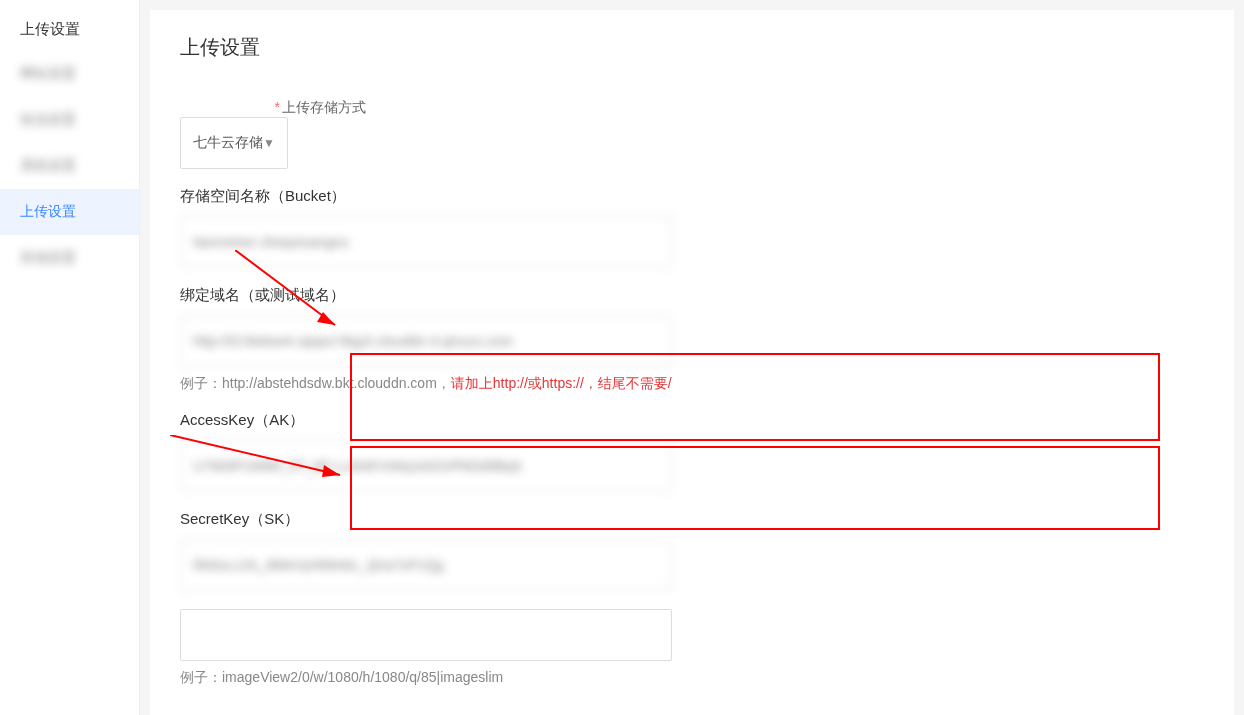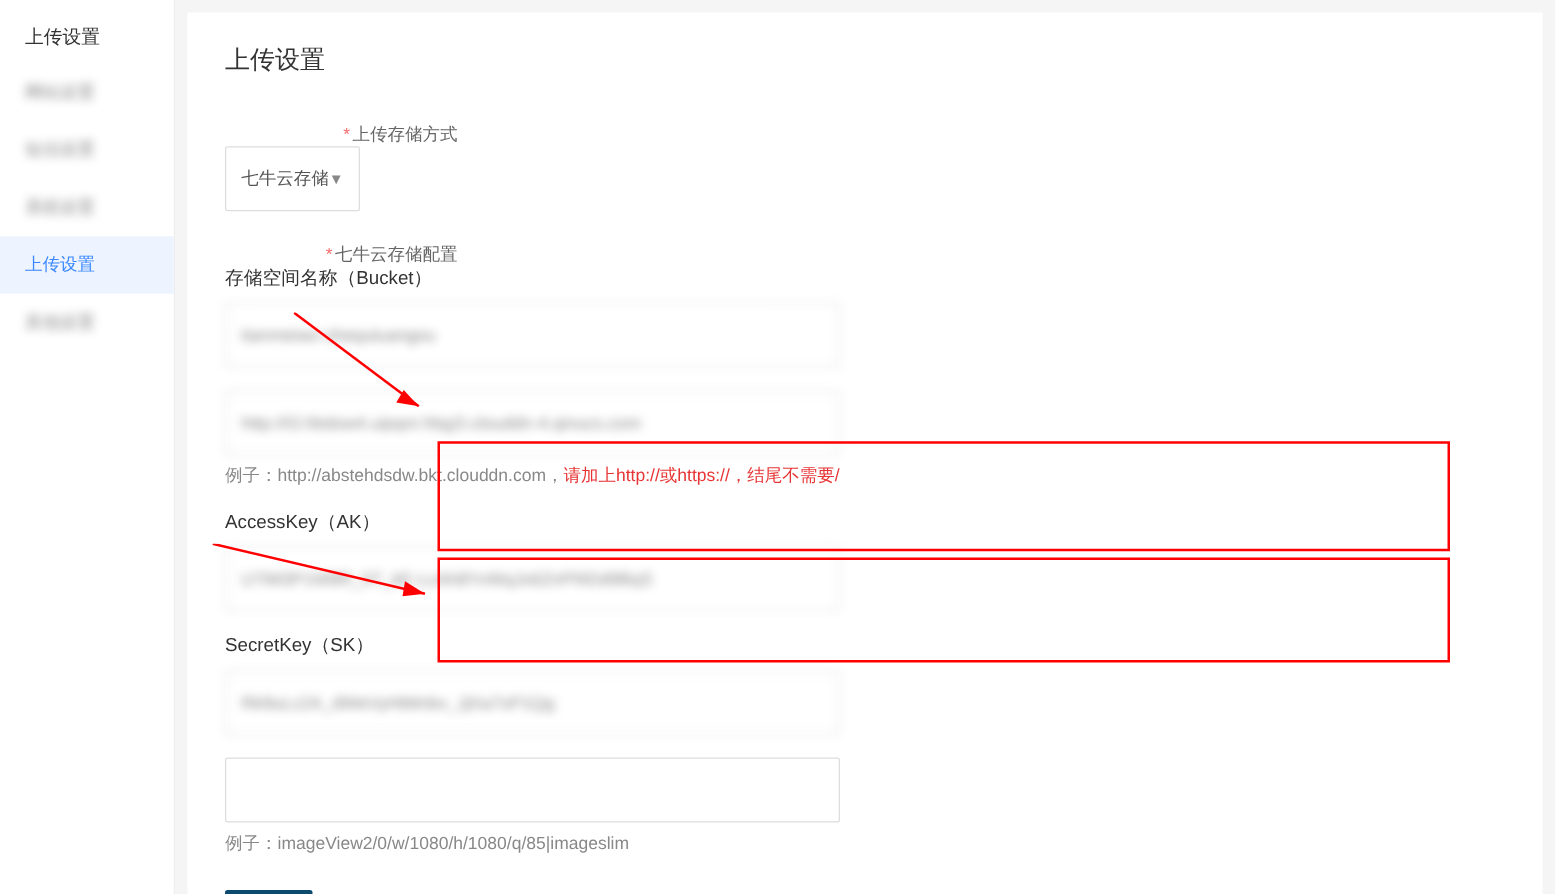--- a/index.html
+++ b/index.html
@@ -146,29 +146,29 @@
         <div class="form-label"><span class="req">*</span><span>上传存储方式</span></div>
         <div class="form-value">
           <div class="select">
             <span>七牛云存储</span>
             <span class="select-caret">▼</span>
           </div>
         </div>
       </div>
 
       <div class="form-row" style="align-items:flex-start;">
-        <div class="form-label"><span class="req">*</span><span>七牛云存储配置</span></div>
         <div class="form-value">
 
           <div class="field-block">
             <div class="field-label">存储空间名称（Bucket）</div>
             <input class="input val-blur" value="tianmeiwo shequtuangou" style="">
           </div>
 
           <div class="field-block">
+            <div class="field-label">绑定域名（或测试域名）</div>
             <input class="input val-blur" value="http://t3.hbdow4.uipqnr.hbg2i.clouddn-4.qinucs.com" style="">
             <div class="hint">
               <span>例子：http://abstehdsdw.bkt.clouddn.com，</span><span class="danger">请加上http://或https://，结尾不需要/</span>
             </div>
           </div>
 
           <div class="field-block">
             <div class="field-label">AccessKey（AK）</div>
             <input class="input val-blur" value="U7iM3P1W8R_5T_kE-LcAh8YvWqJx6ZnPf4Dd9BqS" style="">
           </div>

